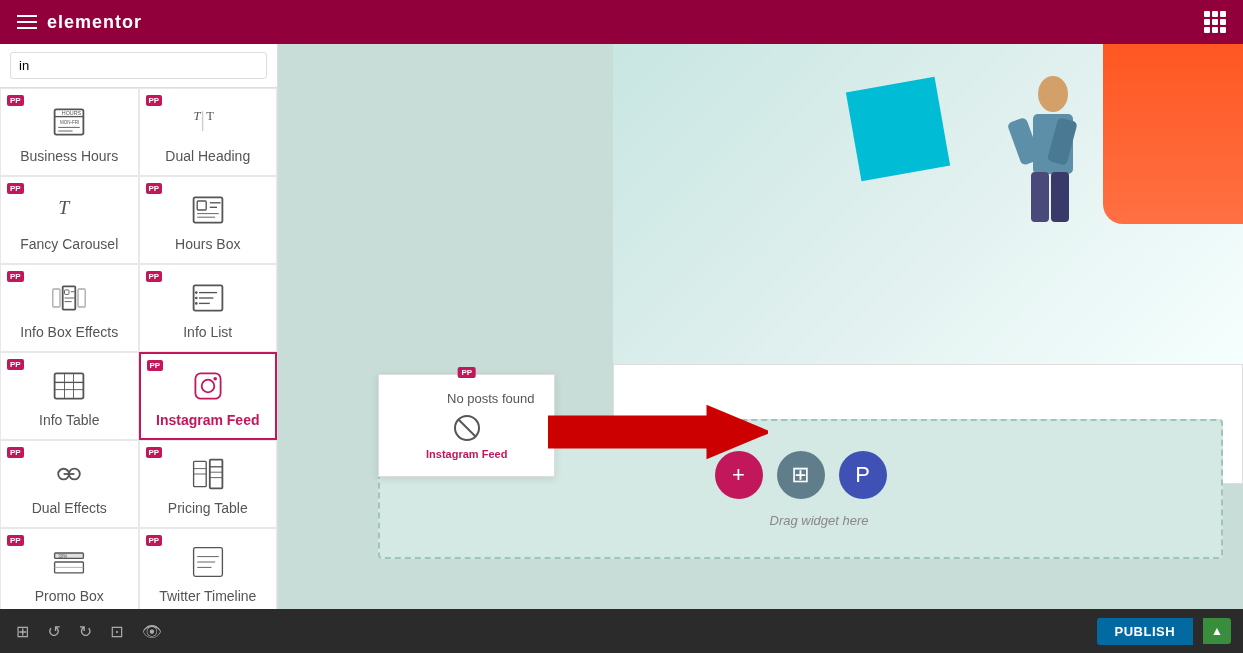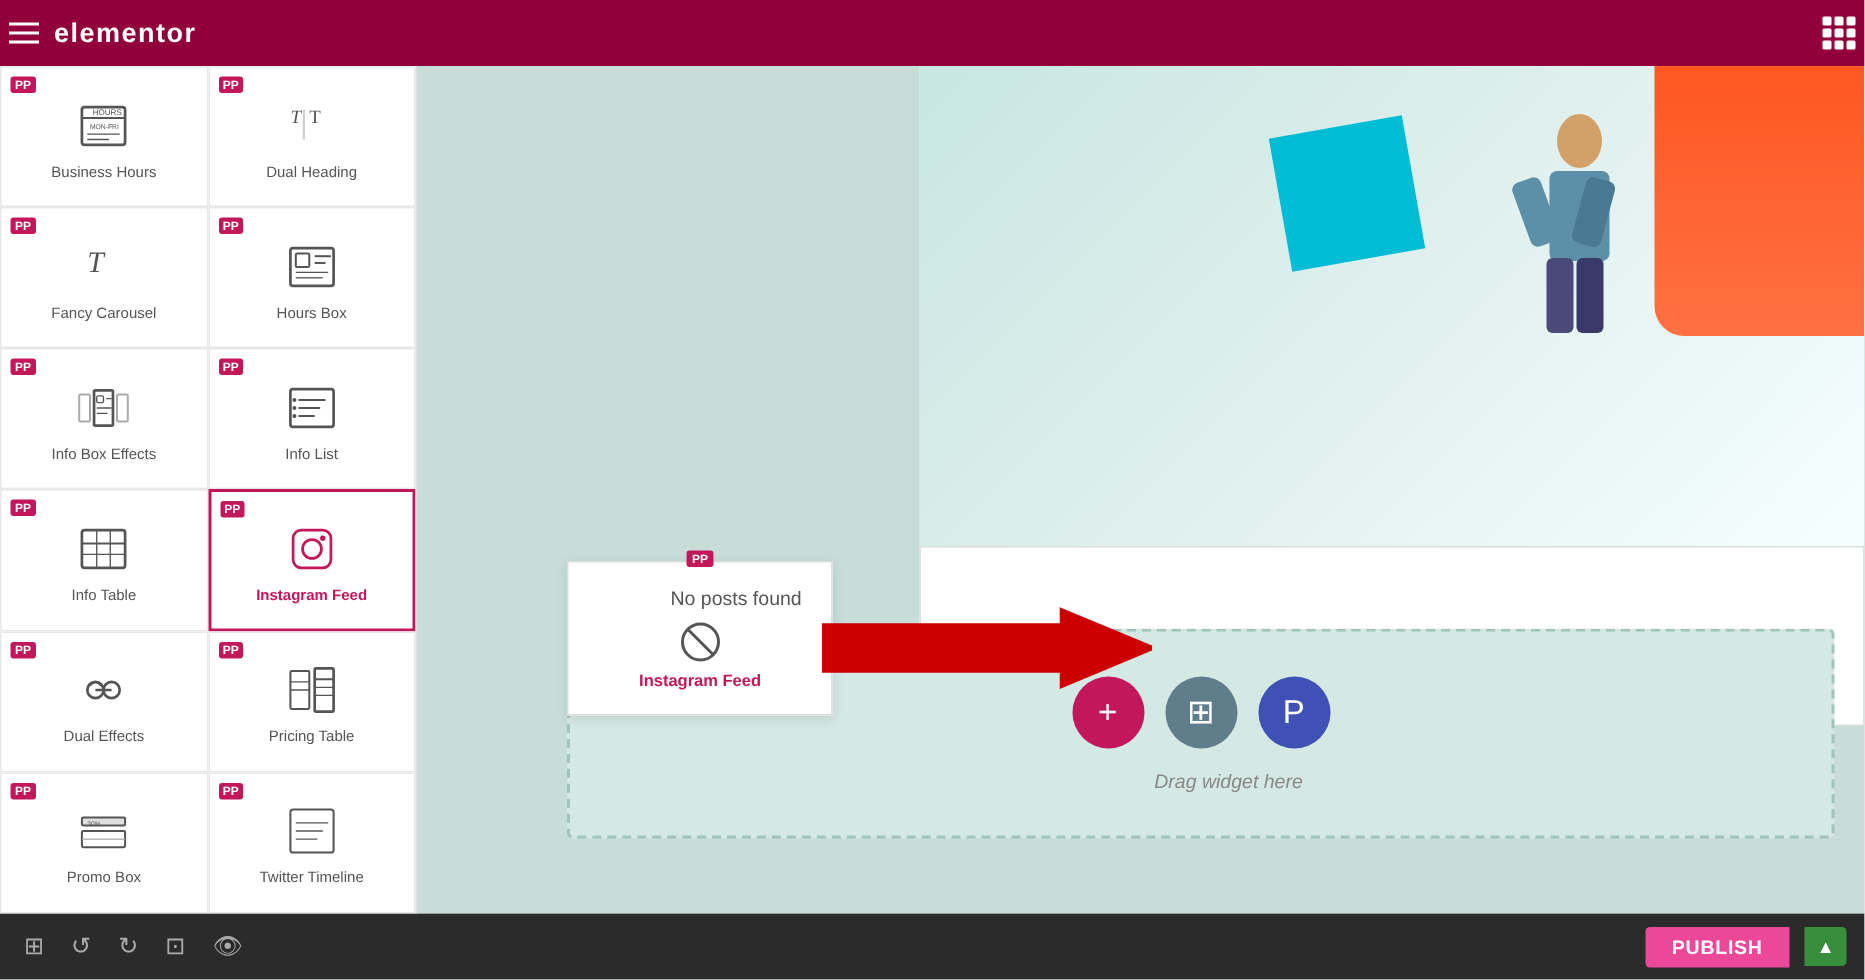--- a/index.html
+++ b/index.html
@@ -5,21 +5,21 @@
     * { box-sizing: border-box; margin: 0; padding: 0; }
     body { font-family: Arial, sans-serif; display: flex; flex-direction: column; height: 653px; overflow: hidden; background: #f0f0f0; }
 
     
     .top-bar {
       background: #92003b;
       color: white;
       display: flex;
       align-items: center;
       justify-content: space-between;
-      padding: 0 6px;
+      padding: 0 17px;
       height: 44px;
       flex-shrink: 0;
     }
     .top-bar-left { display: flex; align-items: center; gap: 10px; }
     .hamburger { display: flex; flex-direction: column; gap: 4px; cursor: pointer; }
     .hamburger span { display: block; width: 20px; height: 2px; background: white; }
     .top-bar-title { font-size: 18px; font-weight: bold; letter-spacing: 1px; color: white; }
     .grid-icon { display: grid; grid-template-columns: repeat(3,6px); grid-template-rows: repeat(3,6px); gap: 2px; }
     .grid-icon span { display: block; width: 6px; height: 6px; background: white; border-radius: 1px; }
 
@@ -94,21 +94,21 @@
       width: 40px;
       height: 40px;
       display: flex;
       align-items: center;
       justify-content: center;
       margin-bottom: 6px;
     }
     .widget-icon svg { width: 36px; height: 36px; }
 
     .widget-label {
-      font-size: 10px;
+      font-size: 14px;
       text-align: left;
       color: #555;
     }
 
     
     .collapse-handle {
       position: absolute;
       right: -14px;
       top: 50%;
       transform: translateY(-50%);
@@ -285,21 +285,21 @@
       flex-shrink: 0;
     }
     .bottom-icon {
       color: #aaa;
       font-size: 16px;
       cursor: pointer;
       padding: 4px;
     }
     .publish-btn {
       margin-left: auto;
-      background: #ec4899;
+      background: #0369a1;
       color: white;
       border: none;
       padding: 6px 18px;
       font-size: 13px;
       font-weight: bold;
       border-radius: 3px 0 0 3px;
       cursor: pointer;
       letter-spacing: 0.5px;
     }
     .publish-dropdown {
@@ -334,20 +334,23 @@
     <span></span>
       <span></span>
       <span></span>
   </div>
 </div>
 
 <div class="main">
 
   <div class="sidebar" style="position:relative;">
 
+    <div class="search-bar">
+      <input type="text" value="in" placeholder="in" style="">
+    </div>
 
     <div class="widgets-grid">
 
       <div class="widget-item">
         <span class="pp-badge">PP</span>
         <div class="widget-icon">
           <svg viewBox="0 0 40 40" fill="none" xmlns="http://www.w3.org/2000/svg">
             <rect x="4" y="6" width="32" height="28" rx="2" stroke="#555" stroke-width="2" fill="none"></rect>
             <line x1="4" y1="14" x2="36" y2="14" stroke="#555" stroke-width="1.5"></line>
             <text x="12" y="12" font-size="6" fill="#555">HOURS</text>

